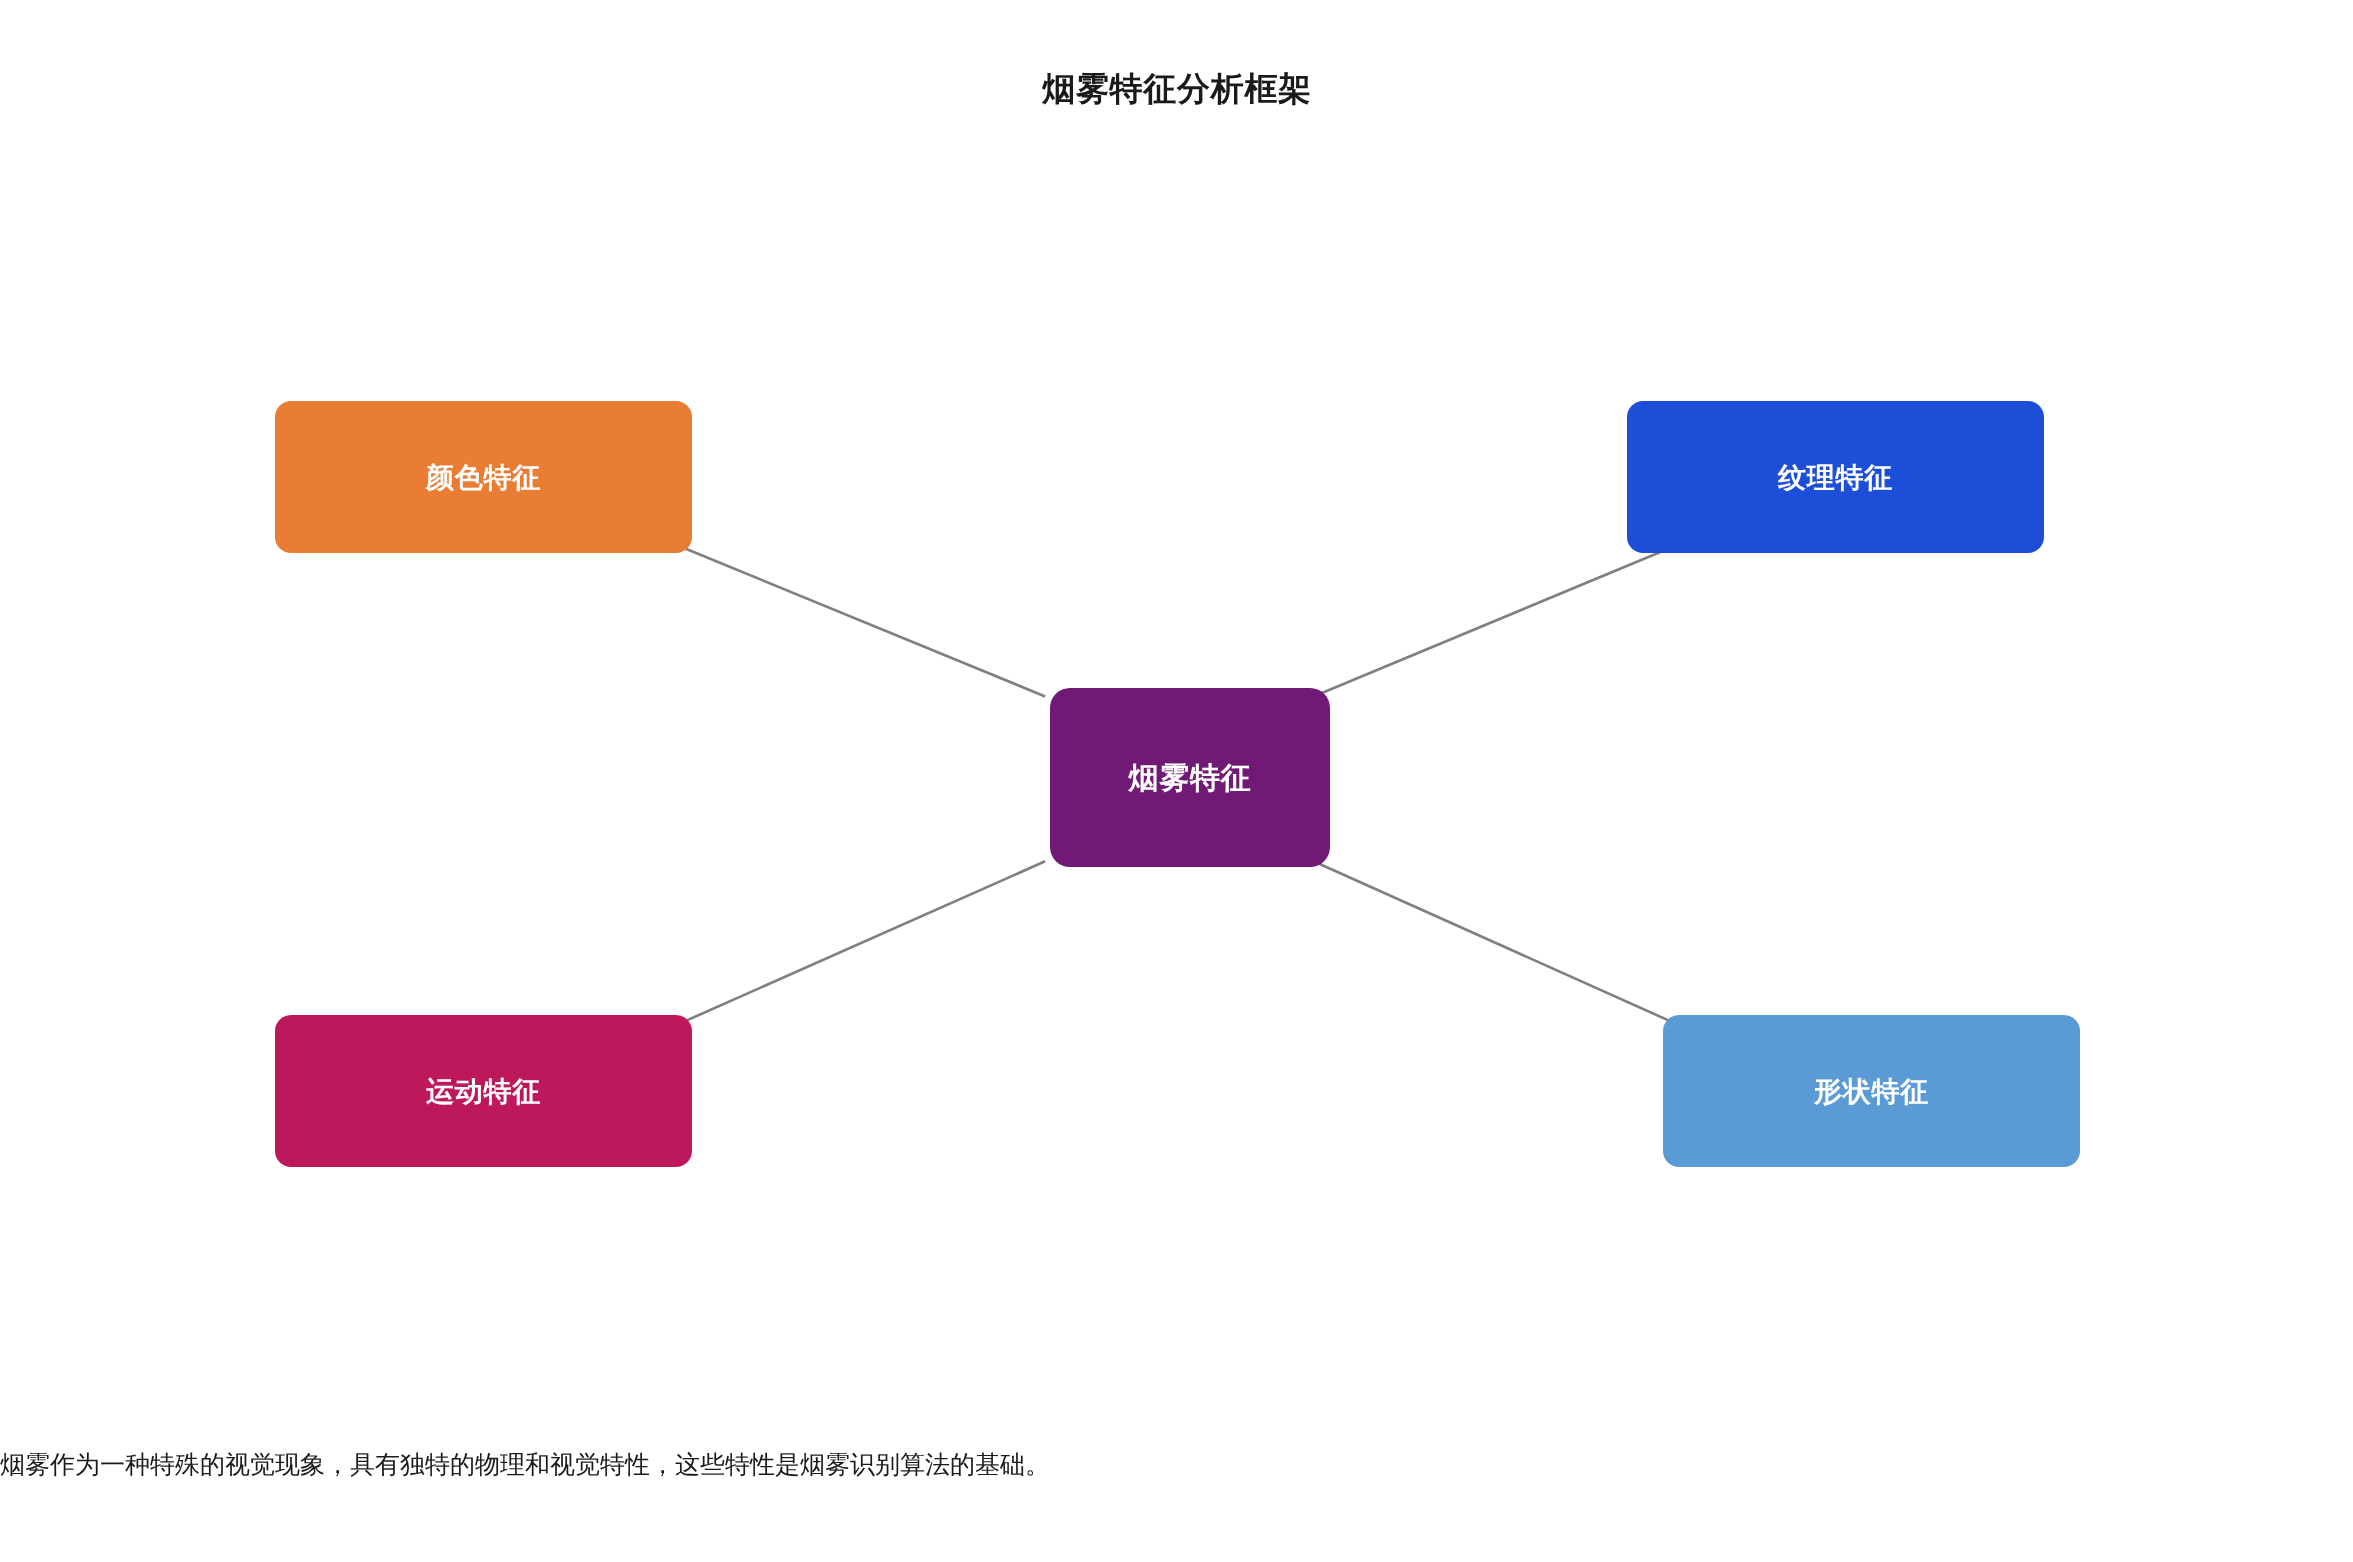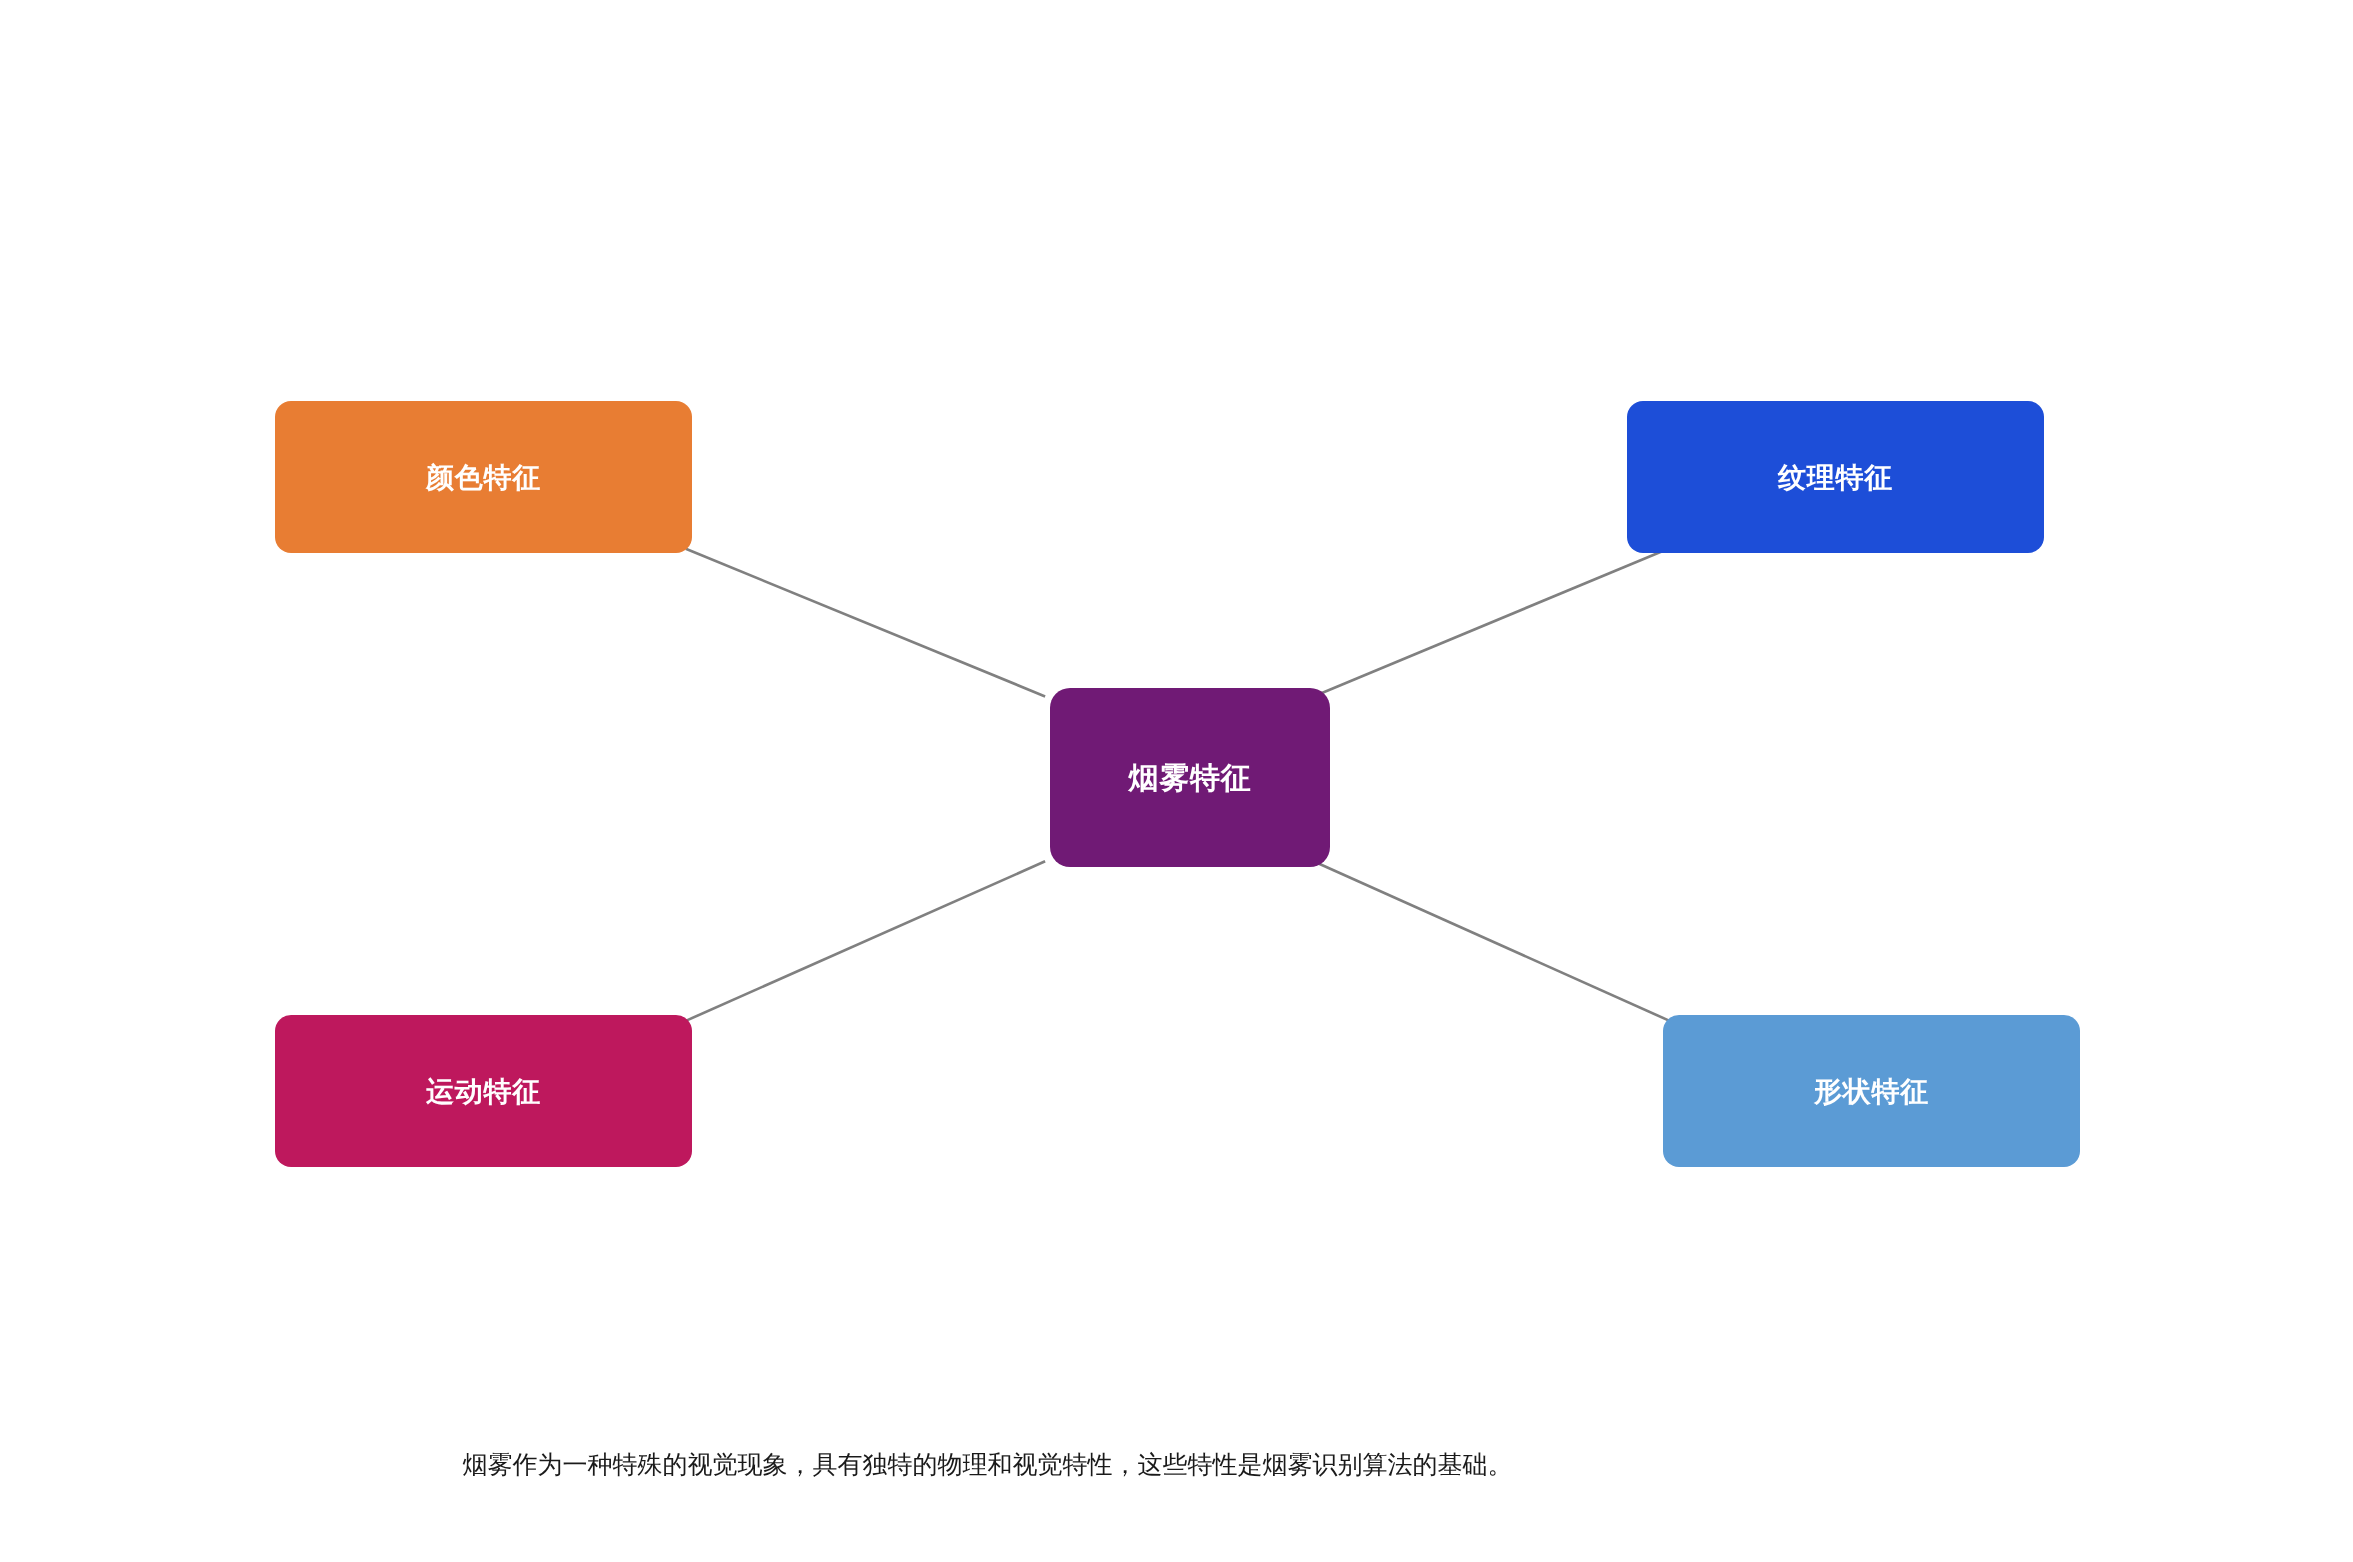--- a/index.html
+++ b/index.html
@@ -76,31 +76,32 @@
     border-radius: 20px;
     margin-left: 12px;
   }
   #node-center .node-label { font-size: 30px; }
 
   #diagram-caption {
     position: absolute;
     left: 0;
     top: 1447px;
     width: 1975px;
-    text-align: center;
+    text-align: left;
     font-size: 25px;
     color: #1a1a1a;
     line-height: 1.4;
   }
 </style>
 </head>
 <body>
 
 <div id="canvas">
 
+  <div id="diagram-title">烟雾特征分析框架</div>
 
   <svg id="connector-layer" viewBox="0 0 3570 2370">
     <line x1="1040" y1="832" x2="1585" y2="1056" stroke="#808080" stroke-width="4"></line>
     <line x1="2530" y1="832" x2="1992" y2="1056" stroke="#808080" stroke-width="4"></line>
     <line x1="1040" y1="1548" x2="1585" y2="1306" stroke="#808080" stroke-width="4"></line>
     <line x1="2532" y1="1548" x2="1992" y2="1306" stroke="#808080" stroke-width="4"></line>
   </svg>
 
   <div class="node branch" id="node-color">
     <span class="node-label">颜色特征</span>

